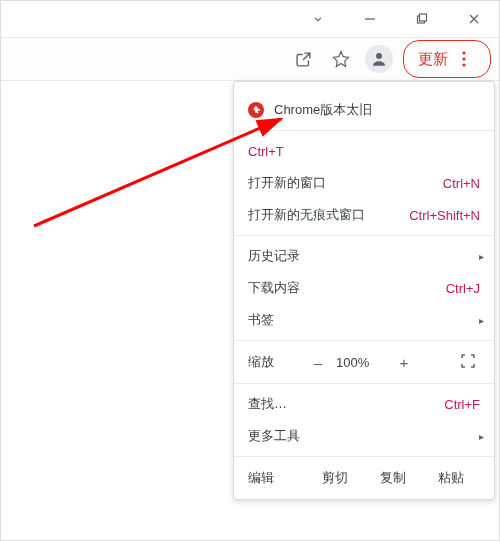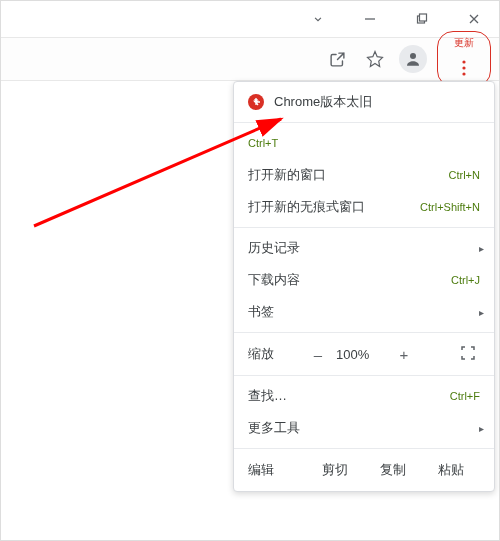--- a/index.html
+++ b/index.html
@@ -4,28 +4,28 @@
   <style>
     * { margin: 0; padding: 0; box-sizing: border-box; font-family: "Microsoft YaHei", "Segoe UI", sans-serif; }
     body { width: 500px; height: 541px; background: #fff; position: relative; overflow: hidden; border: 1px solid #ddd; }
     
     .titlebar { height: 36px; display: flex; justify-content: flex-end; align-items: center; padding-right: 8px; gap: 18px; background: #fff; }
     .titlebar-btn { width: 34px; height: 30px; display: flex; align-items: center; justify-content: center; color: #5f6368; }
     
     .toolbar { height: 44px; border-top: 1px solid #e8e8e8; border-bottom: 1px solid #e8e8e8; display: flex; justify-content: flex-end; align-items: center; padding: 0 8px; gap: 10px; background: #fdfdfd; }
     .toolbar-icon { width: 28px; height: 28px; display: flex; align-items: center; justify-content: center; color: #5f6368; border-radius: 50%; }
     .profile-icon { background: #e8eaed; border-radius: 50%; }
-    .update-btn { border: 1px solid #d93025; color: #d93025; border-radius: 16px; padding: 4px 14px; font-size: 10px; display: flex; align-items: center; gap: 4px; flex-direction: column; }
+    .update-btn { border: 1px solid #d93025; color: #d93025; border-radius: 16px; padding: 4px 14px; font-size: 15px; display: flex; align-items: center; gap: 4px; }
     .kebab-red { color: #d93025; width: 24px; height: 28px; display: flex; align-items: center; justify-content: center; }
     
     .menu { position: absolute; top: 80px; right: 4px; width: 262px; background: #fff; border: 1px solid #dadce0; border-radius: 4px; box-shadow: 0 2px 6px rgba(0,0,0,0.15); padding: 4px 0; font-size: 13px; color: #3c4043; }
     .menu-item { height: 32px; display: flex; align-items: center; padding: 0 14px; position: relative; }
-    .menu-item.with-icon { gap: 10px; }
+    .menu-item.with-icon { gap: 10px; margin-top: 8px; }
     .menu-label { flex: 1; }
-    .menu-shortcut { color: #4d7c0f; font-size: 11px; }
+    .menu-shortcut { color: #be185d; font-size: 13px; }
     .menu-arrow { position: absolute; right: 10px; color: #5f6368; font-size: 10px; }
     .menu-divider { height: 1px; background: #e8eaed; margin: 4px 0; }
     .menu-warning-icon { width: 16px; height: 16px; background: #d93025; border-radius: 50%; color: #fff; display: flex; align-items: center; justify-content: center; font-size: 11px; }
     
     .zoom-row { display: flex; align-items: center; height: 34px; padding: 0 14px; gap: 0; }
     .zoom-label { width: 52px; }
     .zoom-btn { width: 36px; text-align: center; color: #5f6368; font-size: 15px; }
     .zoom-value { width: 50px; text-align: left; }
     .zoom-full { margin-left: auto; width: 24px; text-align: center; }
     

